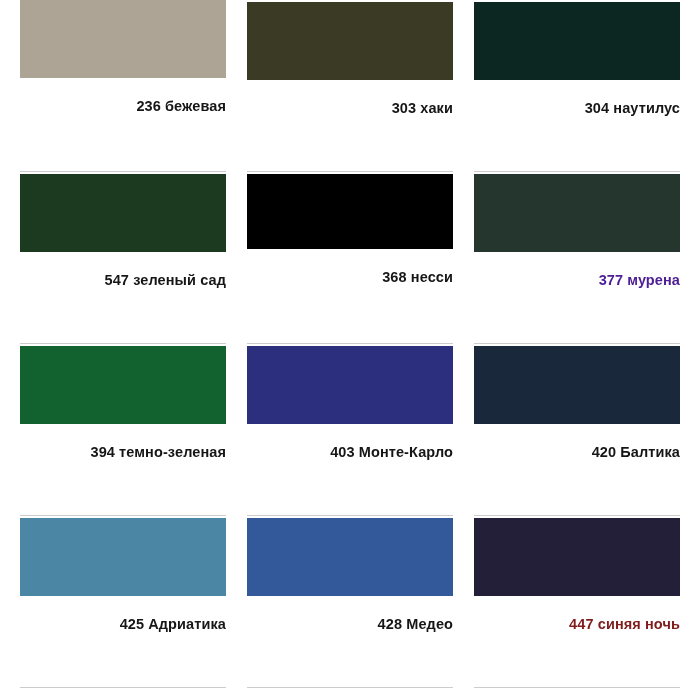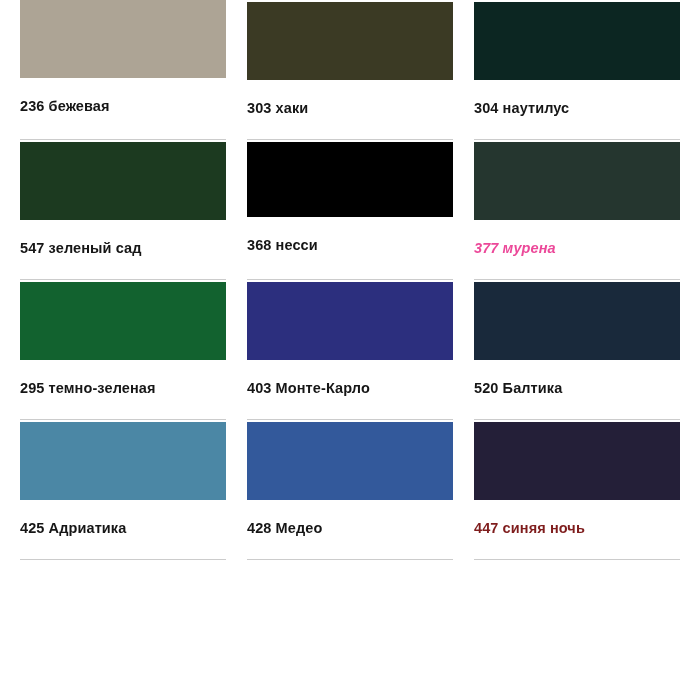--- a/index.html
+++ b/index.html
@@ -17,25 +17,26 @@
     display: grid;
     grid-template-columns: repeat(3, 1fr);
     column-gap: 21px;
     width: 660px;
     margin: 0 auto;
     padding: 0;
     box-sizing: border-box;
   }
   .swatch-card {
     position: relative;
-    height: 140px;
+    height: 172px;
     box-sizing: border-box;
     display: flex;
     flex-direction: column;
     justify-content: flex-start;
+    text-align: right;
   }
   .swatch-chip {
     width: 100%;
     height: 78px;
     margin-top: 0px;
     display: block;
     box-shadow: inset 0 0 0 0 rgba(0,0,0,0);
   }
   .swatch-card.short .swatch-chip {
     height: 75px;
@@ -92,37 +93,37 @@
     <div class="swatch-rule" style="background: rgb(204, 204, 204);"></div>
   </div>
 
   <div class="swatch-card row-3 short">
     <div class="swatch-chip" style="background: rgb(0, 0, 0);"></div>
     <div class="swatch-label" style="color: rgb(22, 22, 22);">368 несси</div>
     <div class="swatch-rule" style="background: rgb(204, 204, 204);"></div>
   </div>
   <div class="swatch-card row-3">
     <div class="swatch-chip" style="background: rgb(37, 54, 47);"></div>
-    <div class="swatch-label" style="color: #ec4899; font-style: italic;">377 мурена</div>
+    <div class="swatch-label" style="color: #4c1d95;">377 мурена</div>
     <div class="swatch-rule" style="background: rgb(204, 204, 204);"></div>
   </div>
 
   <div class="swatch-card row-4">
     <div class="swatch-chip" style="background: rgb(18, 98, 47);"></div>
-    <div class="swatch-label" style="color: rgb(22, 22, 22);">295 темно-зеленая</div>
+    <div class="swatch-label" style="color: rgb(22, 22, 22);">394 темно-зеленая</div>
     <div class="swatch-rule" style="background: rgb(204, 204, 204);"></div>
   </div>
   <div class="swatch-card row-4">
     <div class="swatch-chip" style="background: rgb(44, 47, 126);"></div>
     <div class="swatch-label" style="color: rgb(22, 22, 22);">403 Монте-Карло</div>
     <div class="swatch-rule" style="background: rgb(204, 204, 204);"></div>
   </div>
   <div class="swatch-card row-4">
     <div class="swatch-chip" style="background: rgb(25, 41, 59);"></div>
-    <div class="swatch-label" style="color: rgb(22, 22, 22);">520 Балтика</div>
+    <div class="swatch-label" style="color: rgb(22, 22, 22);">420 Балтика</div>
     <div class="swatch-rule" style="background: rgb(204, 204, 204);"></div>
   </div>
 
   <div class="swatch-card row-5">
     <div class="swatch-chip" style="background: rgb(75, 135, 165);"></div>
     <div class="swatch-label" style="color: rgb(22, 22, 22);">425 Адриатика</div>
     <div class="swatch-rule" style="background: rgb(204, 204, 204);"></div>
   </div>
   <div class="swatch-card row-5">
     <div class="swatch-chip" style="background: rgb(51, 89, 155);"></div>

